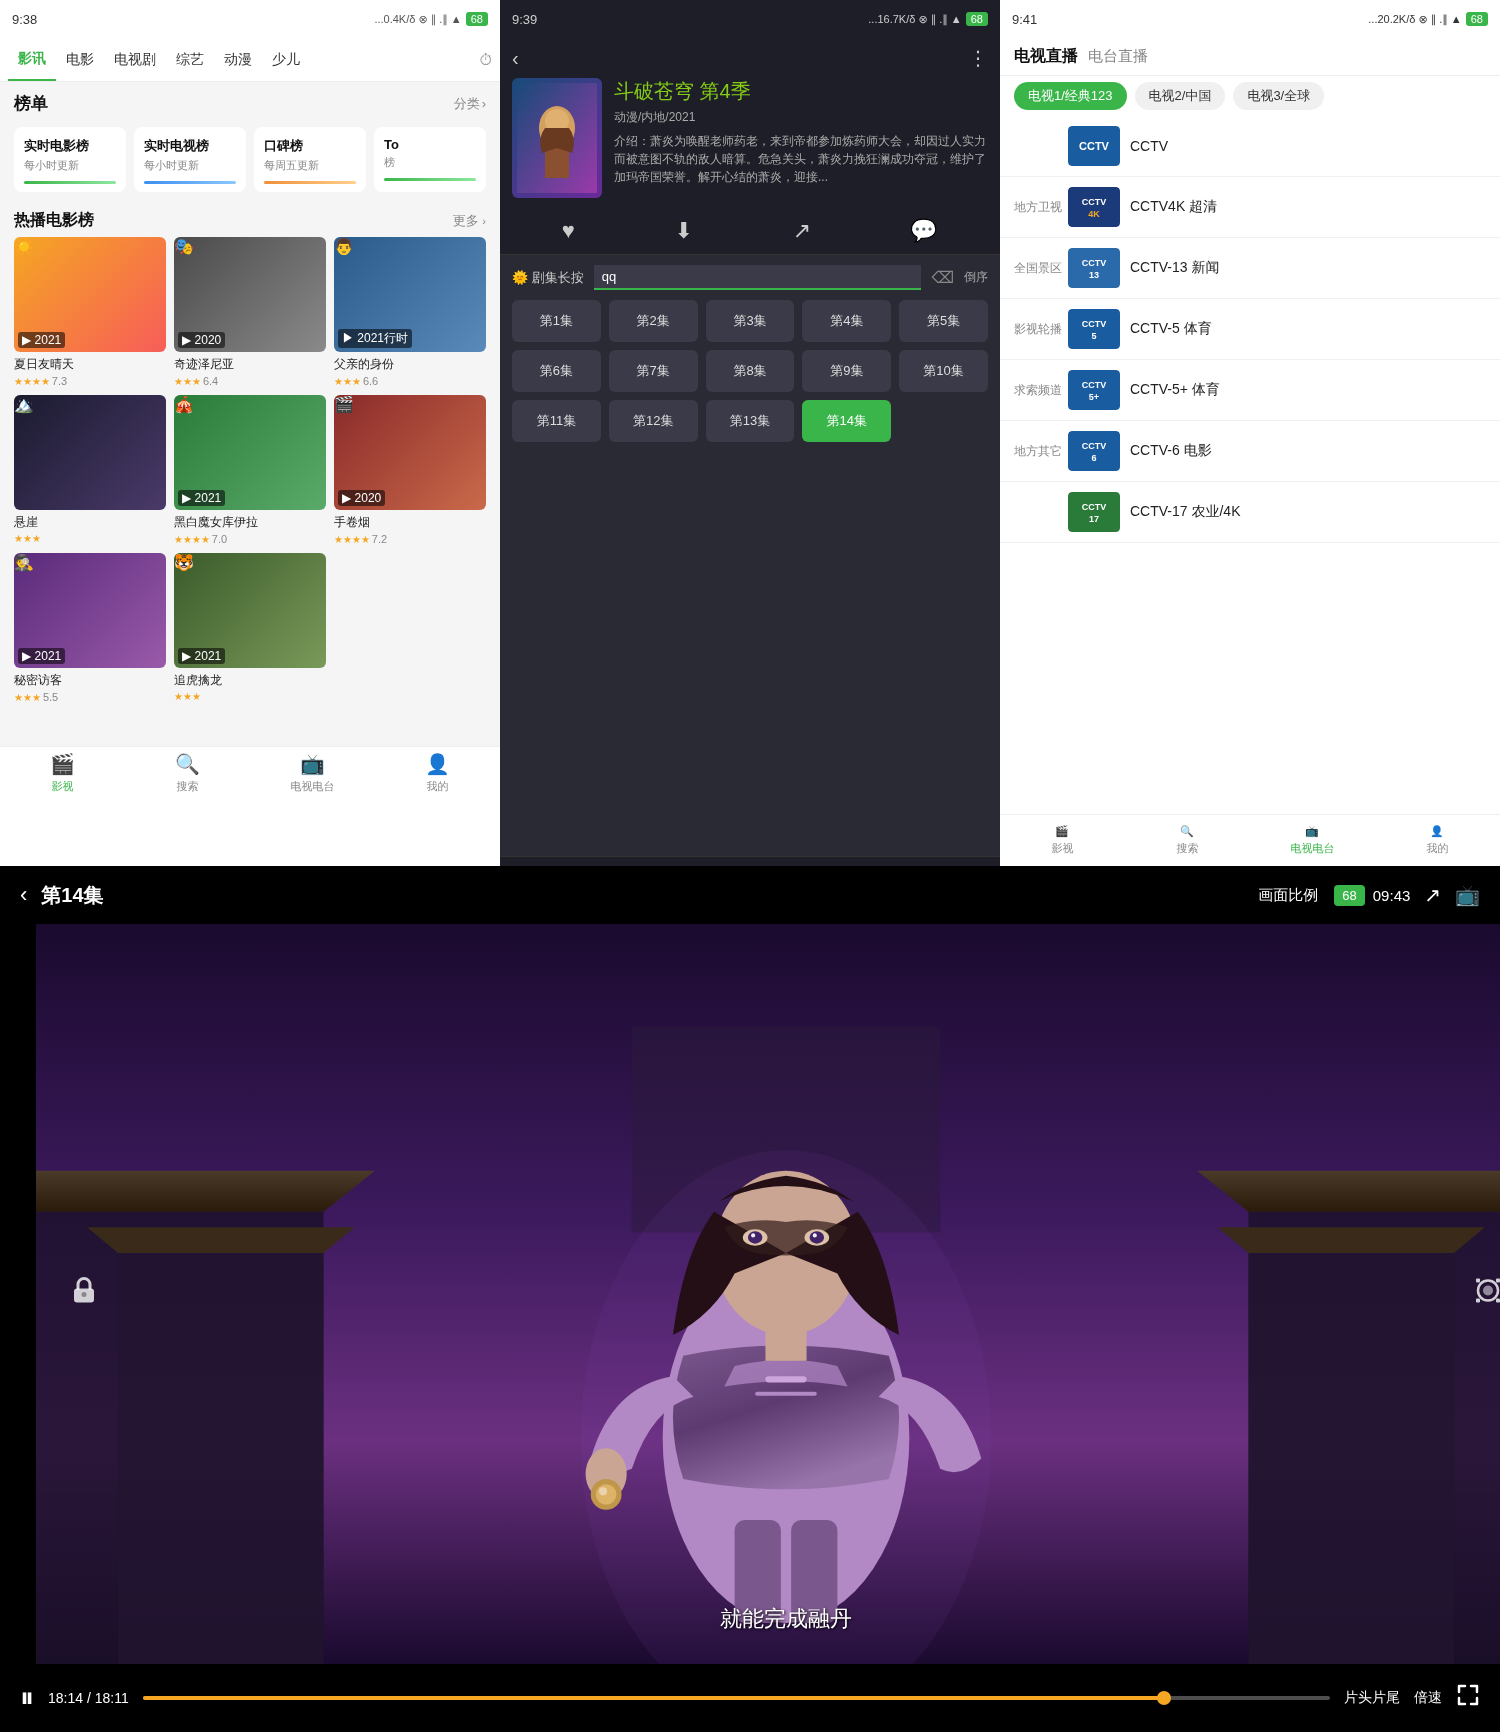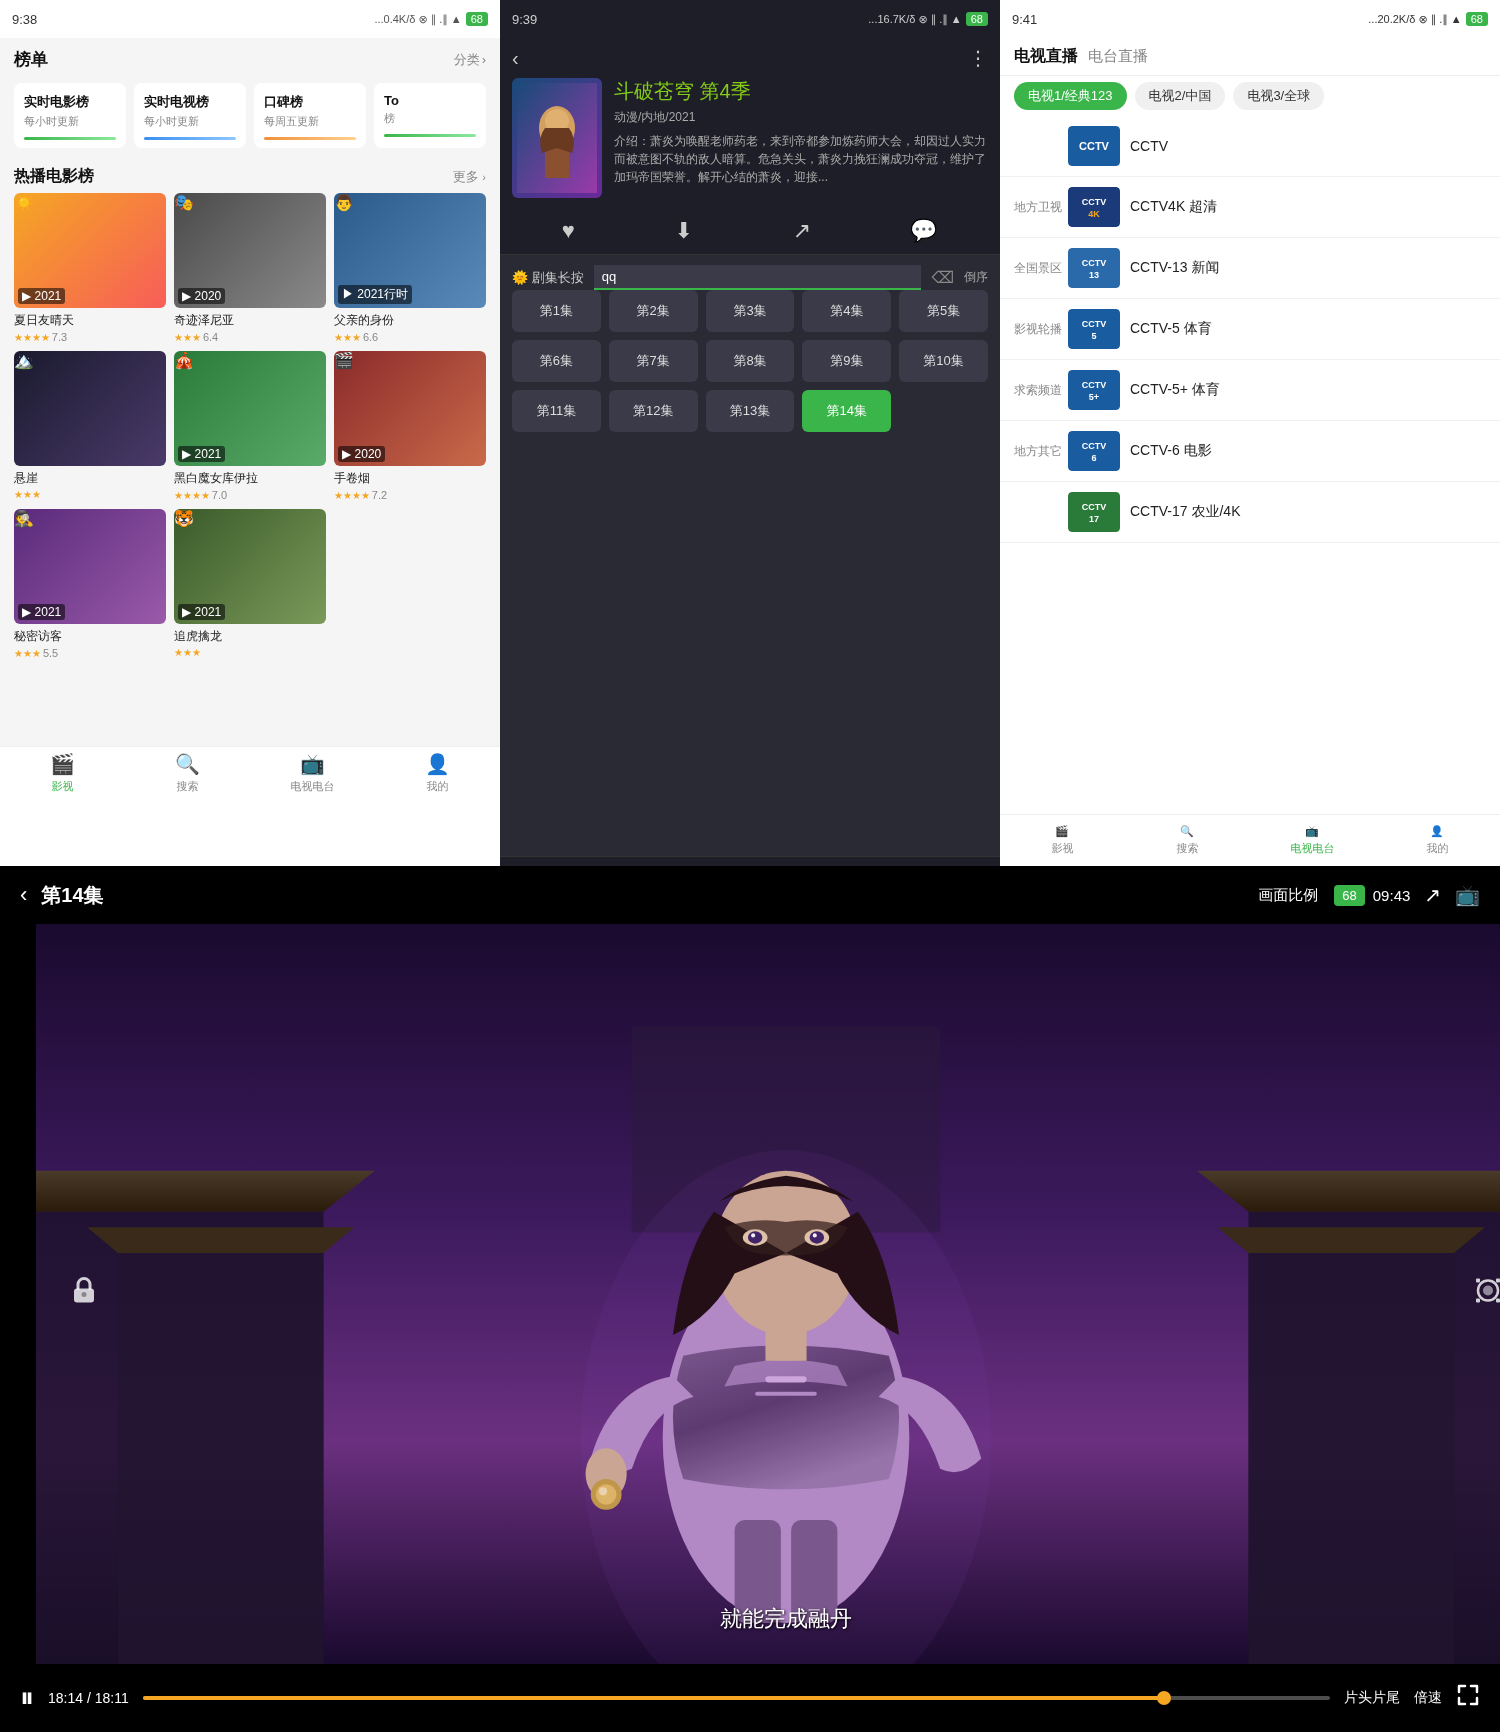--- a/index.html
+++ b/index.html
@@ -205,20 +205,21 @@
       cursor: pointer;
       font-size: 11px;
       color: #aaa;
     }
     .anime-action-icon { font-size: 22px; color: #ccc; }
 
     .episode-section { flex: 1; overflow: hidden; padding: 10px 12px; }
     .episode-controls {
       display: flex;
       align-items: center;
+      margin-bottom: 10px;
       gap: 10px;
     }
     .episode-source-label { font-size: 13px; color: #ccc; }
     .episode-source-input {
       flex: 1;
       background: #3a3a48;
       border: none;
       border-bottom: 2px solid #3ab54a;
       color: #fff;
       padding: 4px 8px;
@@ -515,20 +516,29 @@
 
   <div class="panel-left">
     <div class="status-bar-left">
       <span>9:38</span>
       <div class="status-icons">
         <span>...0.4K/δ ⊗ ∥ .∥ ▲</span>
         <span style="background:#3ab54a;color:#fff;padding:1px 5px;border-radius:3px;font-size:11px;">68</span>
       </div>
     </div>
 
+    <div class="nav-tabs">
+      <div class="nav-tab active">影讯</div>
+      <div class="nav-tab">电影</div>
+      <div class="nav-tab">电视剧</div>
+      <div class="nav-tab">综艺</div>
+      <div class="nav-tab">动漫</div>
+      <div class="nav-tab">少儿</div>
+      <span class="nav-history-icon">⏱</span>
+    </div>
 
     <div class="section-header">
       <span class="section-title">榜单</span>
       <span class="section-link">
         <span>分类</span>
         <span>›</span>
       </span>
     </div>
 
     <div class="rank-cards">

